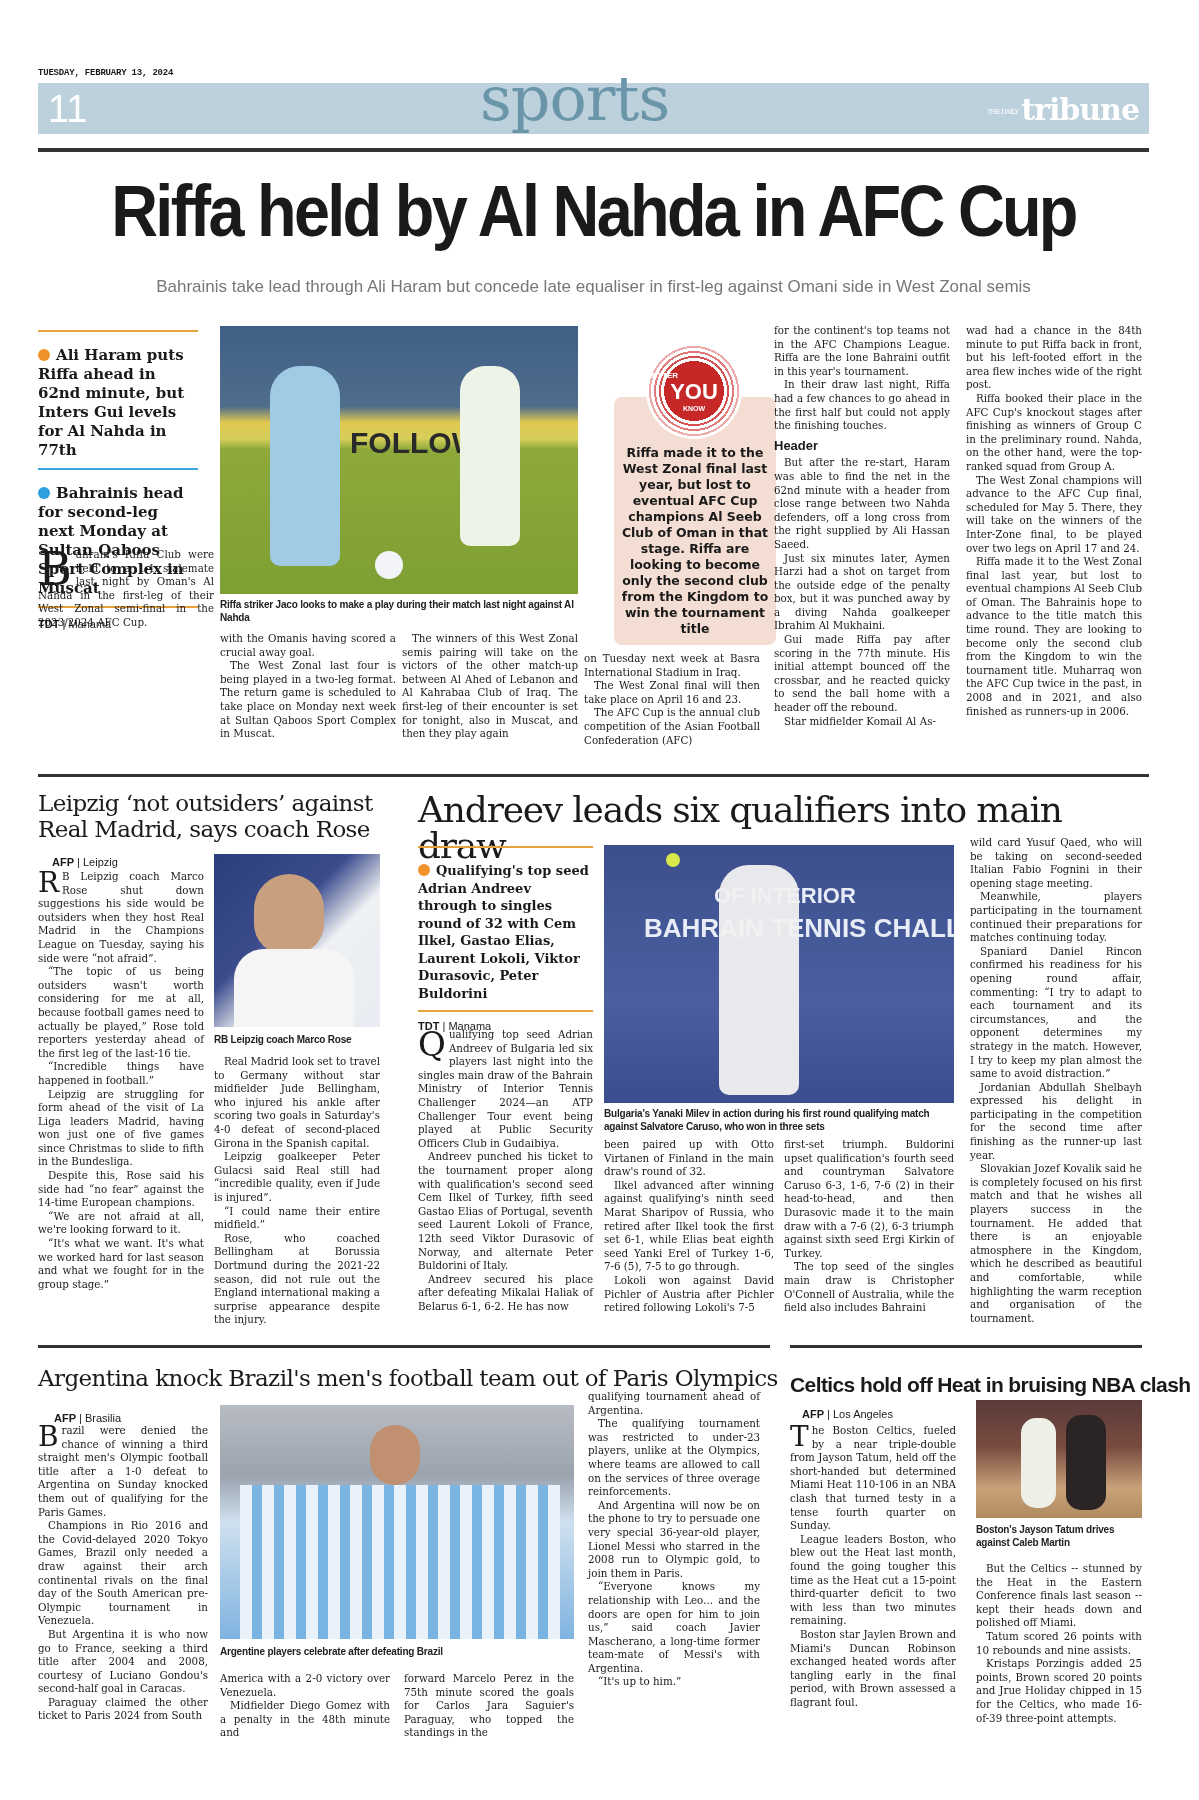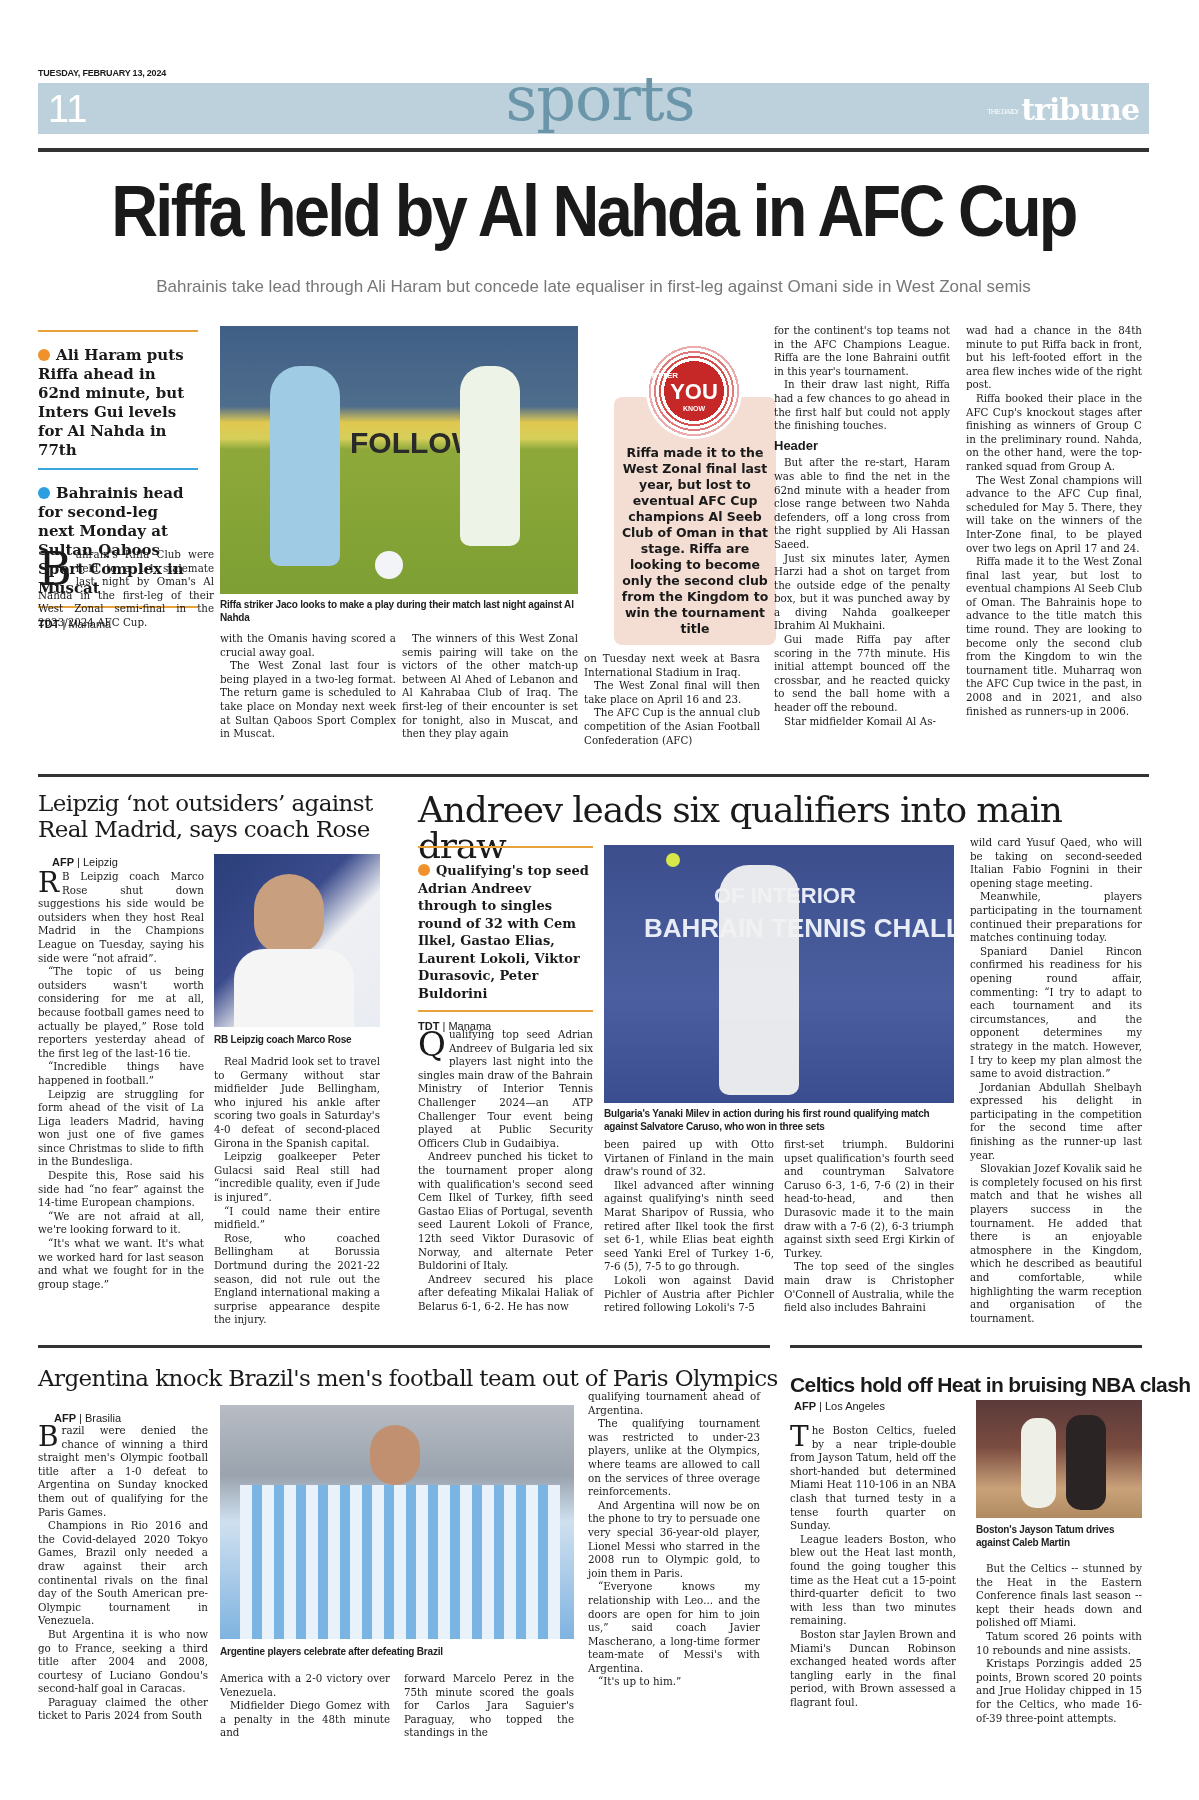--- a/index.html
+++ b/index.html
@@ -1,22 +1,22 @@
 <!DOCTYPE html>
 <html><head>
 <meta charset="utf-8">
 <style>
 *{box-sizing:border-box;margin:0;padding:0}
 html,body{width:1199px;height:1800px;background:#fff;overflow:hidden}
 body{position:relative;font-family:"DejaVu Serif",serif;color:#1a1a1a}
 .abs{position:absolute}
-.date{left:38px;top:68px;font-family:Liberation Sans, sans-serif;font-weight:bold;font-size:9px;letter-spacing:-0.2px}
+.date{left:38px;top:68px;font-family:Liberation Mono, monospace;font-weight:bold;font-size:9px;letter-spacing:-0.2px}
 .band{left:38px;top:83px;width:1111px;height:51px;background:#bcd1dc}
 .pageno{left:48px;top:88px;font-family:"Liberation Sans",sans-serif;font-size:38px;color:#fff;font-weight:300}
-.section{left:480px;top:68px;width:240px;text-align:center;font-family:"DejaVu Serif",serif;font-size:62px;color:#6b96aa;letter-spacing:-1px;line-height:1}
+.section{left:480px;top:68px;width:240px;text-align:left;font-family:"DejaVu Serif",serif;font-size:62px;color:#6b96aa;letter-spacing:-1px;line-height:1}
 .brand{right:60px;top:92px;font-family:"DejaVu Serif",serif;font-weight:bold;font-size:30px;color:#fff;letter-spacing:-1px}
 .brand small{font-size:7px;display:inline-block;line-height:1;vertical-align:middle;margin-right:3px;font-weight:normal}
 .rule{height:4px;background:#333}
 .headline{left:38px;top:175px;width:1111px;text-align:center;font-family:"Liberation Sans",sans-serif;font-weight:bold;font-size:72px;letter-spacing:-3px;transform:scaleX(0.9);transform-origin:center;line-height:1}
 .deck{left:38px;top:277px;width:1111px;text-align:center;font-family:"Liberation Sans",sans-serif;font-size:17px;color:#777}
 .bullets{left:38px;top:330px;width:160px}
 .bul{font-family:"DejaVu Serif",serif;font-weight:bold;font-size:15px;line-height:19px;padding:14px 0 8px}
 .dot{display:inline-block;width:12px;height:12px;border-radius:50%;margin-right:6px;vertical-align:-1px}
 .hr-orange{border-top:2px solid #e8a23c}
 .hr-blue{border-top:2px solid #3aa6dd}
@@ -202,21 +202,21 @@
 </div>
 <div class="abs col" style="left:588px;top:1390px;width:172px">
   <p class="first">qualifying tournament ahead of Argentina.</p>
   <p>The qualifying tournament was restricted to under-23 players, unlike at the Olympics, where teams are allowed to call on the services of three overage reinforcements.</p>
   <p>And Argentina will now be on the phone to try to persuade one very special 36-year-old player, Lionel Messi who starred in the 2008 run to Olympic gold, to join them in Paris.</p>
   <p>“Everyone knows my relationship with Leo... and the doors are open for him to join us,” said coach Javier Mascherano, a long-time former team-mate of Messi's with Argentina.</p>
   <p>“It's up to him.”</p>
 </div>
 
 <div class="abs h2sans" style="left:790px;top:1373px;width:360px;white-space:nowrap">Celtics hold off Heat in bruising NBA clash</div>
-<div class="abs byline" style="left:790px;top:1396px;margin:4px"><b>AFP</b> | <span>Los Angeles</span></div>
+<div class="abs byline" style="left:790px;top:1396px;margin:12px"><b>AFP</b> | <span>Los Angeles</span></div>
 <div class="abs col" style="left:790px;top:1424px;width:166px">
   <p class="first"><span class="drop2">T</span><span>he Boston Celtics, fueled by a near triple-double from Jayson Tatum, held off the short-handed but determined Miami Heat 110-106 in an NBA clash that turned testy in a tense fourth quarter on Sunday.</span></p>
   <p>League leaders Boston, who blew out the Heat last month, found the going tougher this time as the Heat cut a 15-point third-quarter deficit to two with less than two minutes remaining.</p>
   <p>Boston star Jaylen Brown and Miami's Duncan Robinson exchanged heated words after tangling early in the final period, with Brown assessed a flagrant foul.</p>
 </div>
 <div class="abs photo" style="left:976px;top:1400px;width:166px;height:118px;background:linear-gradient(180deg,#5a3a3a 0%,#7a4c40 40%,#c9a27a 75%,#b08a60 100%)">
   <div class="abs" style="left:45px;top:18px;width:35px;height:90px;background:#eef0e8;border-radius:15px"></div>
   <div class="abs" style="left:90px;top:15px;width:40px;height:95px;background:#2b2424;border-radius:15px"></div>
 </div>
 <div class="abs caption" style="left:976px;top:1523px;width:166px">Boston's Jayson Tatum drives against Caleb Martin</div>

